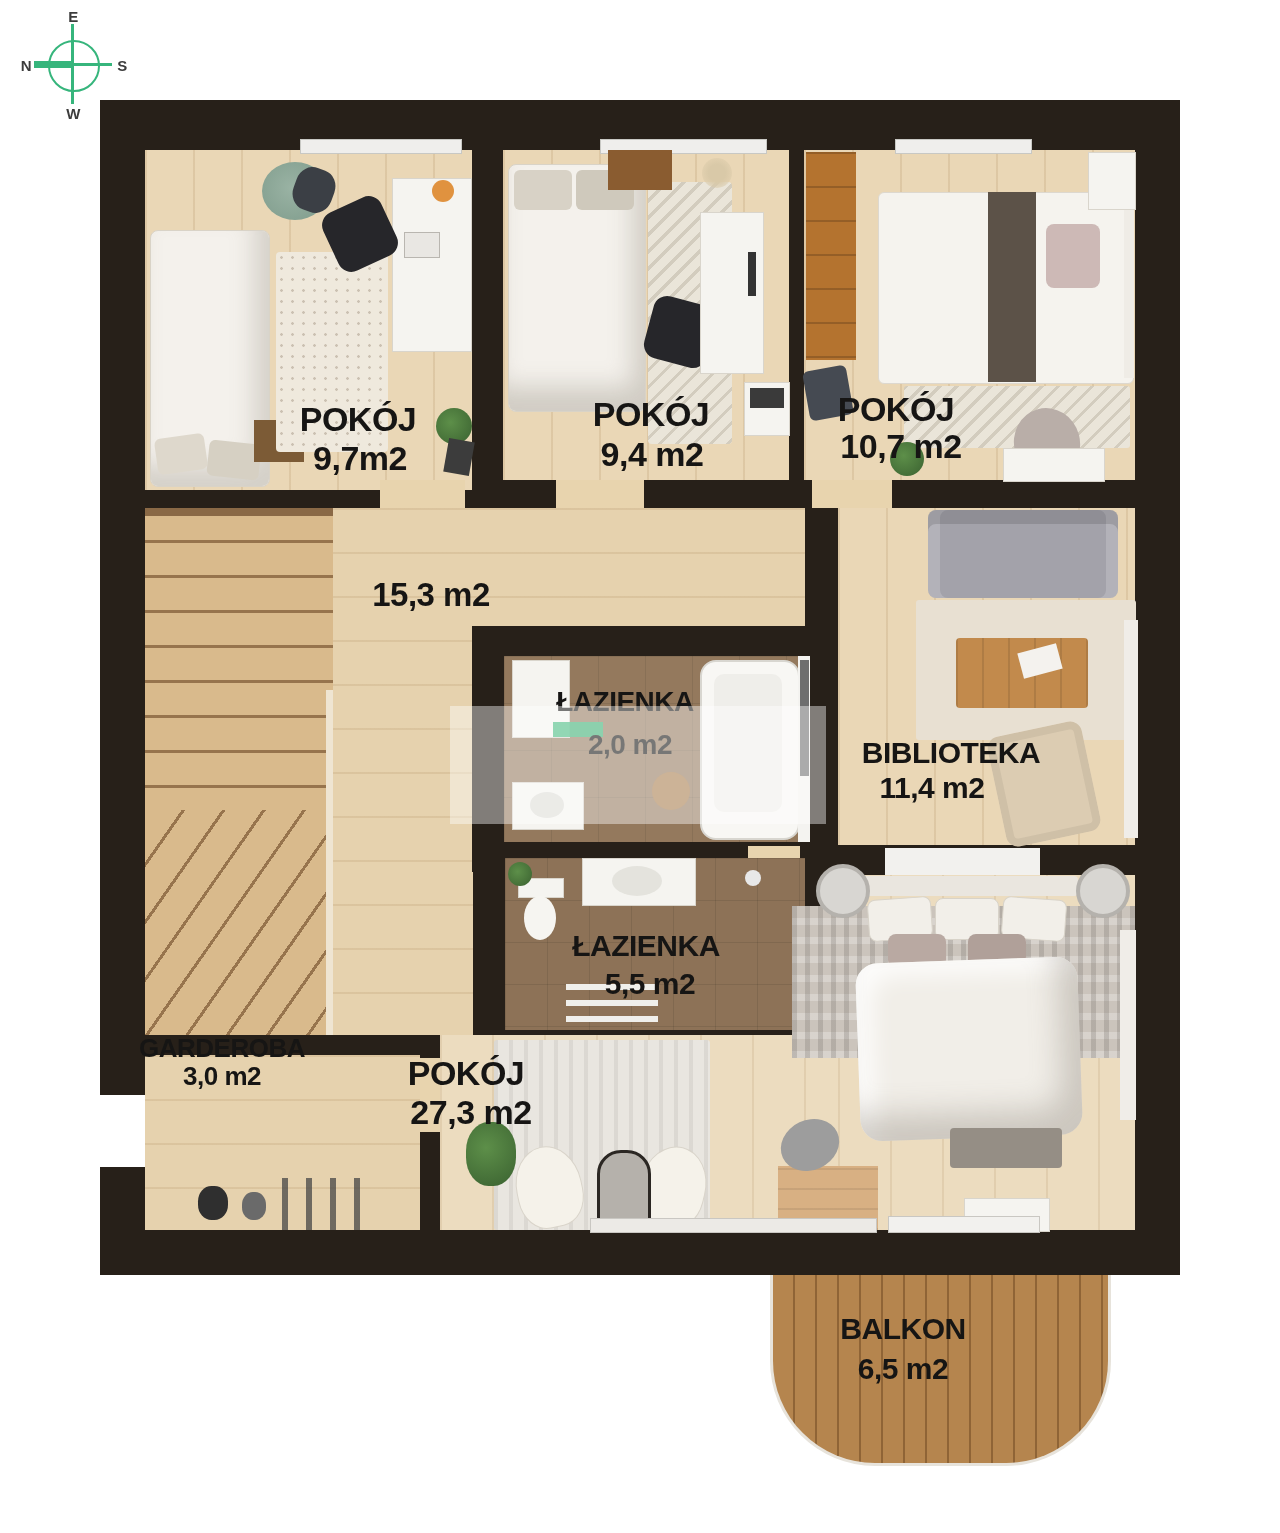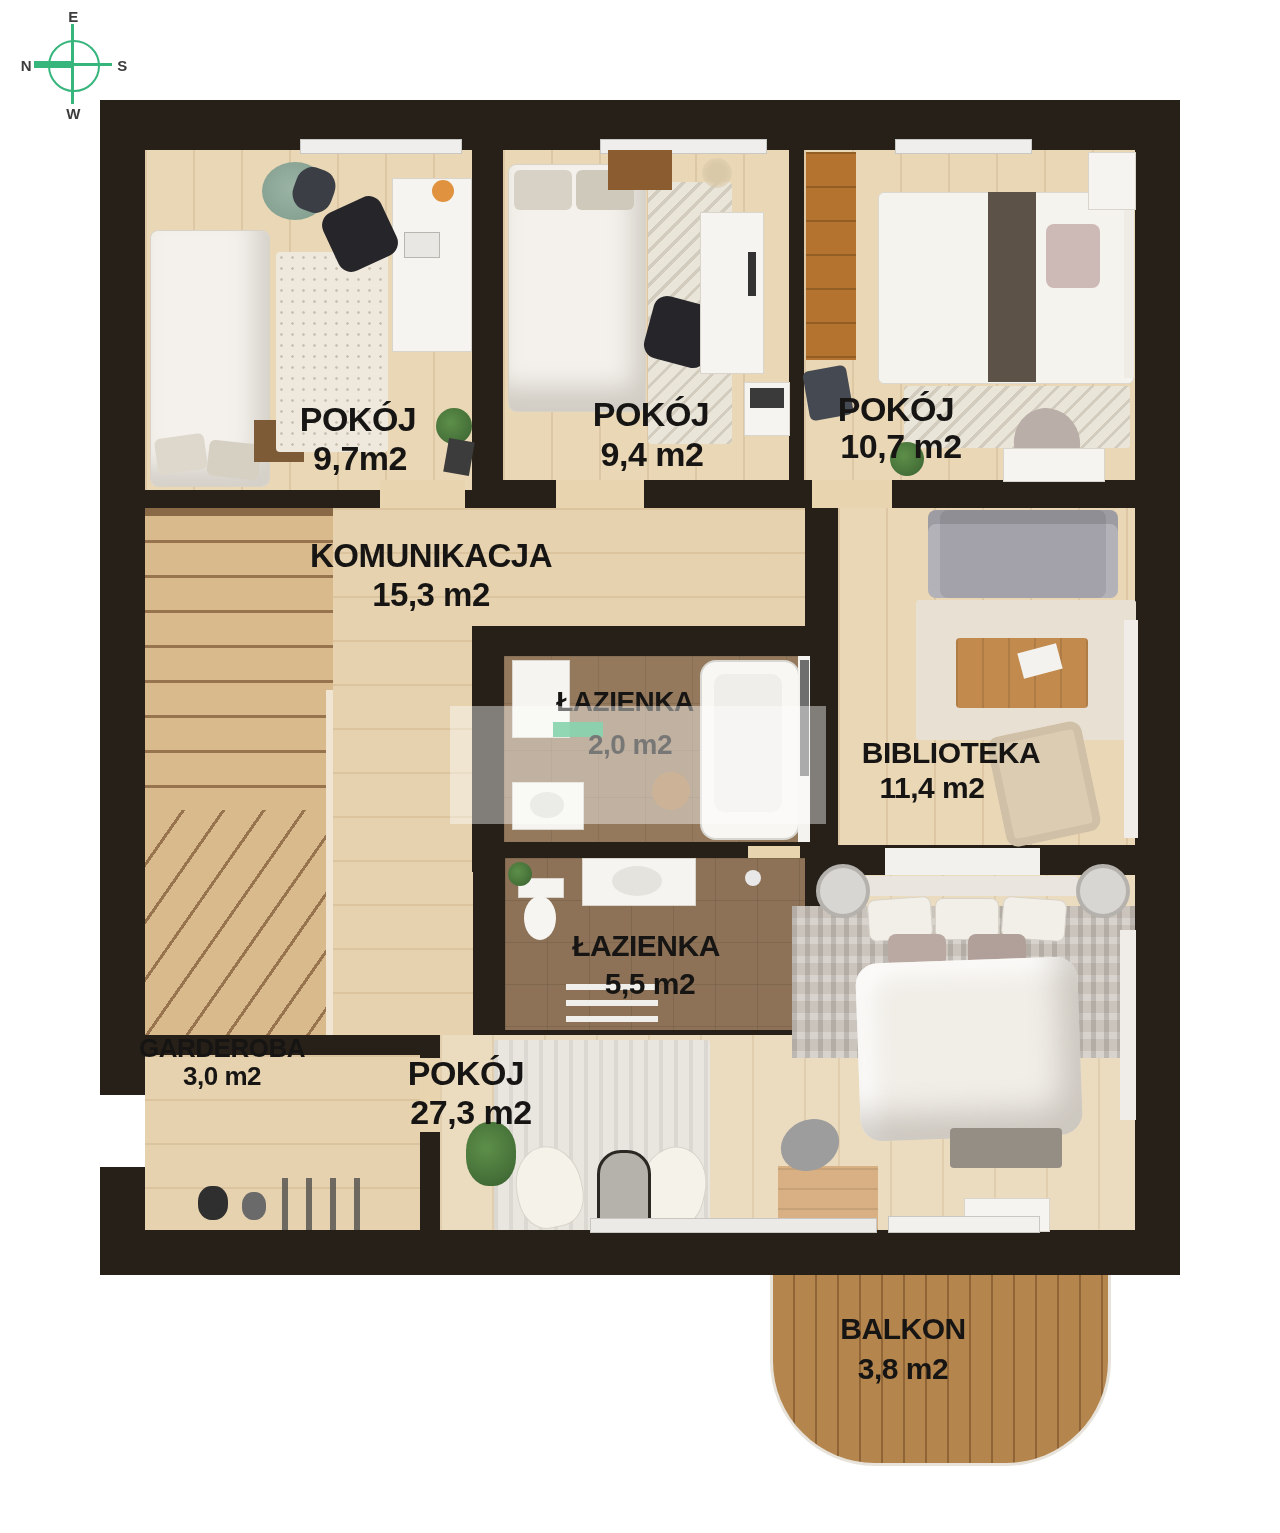--- a/index.html
+++ b/index.html
@@ -159,33 +159,32 @@
   <div class="f" style="left:597px;top:1150px;width:48px;height:76px;background:#b5b1ab;border:3px solid #2b2723;border-radius:24px 24px 4px 4px;"></div>
   <div class="f" style="left:590px;top:1218px;width:285px;height:13px;background:#eceae6;border:1px solid #c9c7c2;"></div>
   <div class="f" style="left:888px;top:1216px;width:150px;height:15px;background:#f2f1ee;border:1px solid #c9c7c2;"></div>
 
   <div class="lbl" style="left:358px;top:419px;font-size:34px;">POKÓJ</div>
   <div class="lbl" style="left:360px;top:458px;font-size:34px;">9,7m2</div>
   <div class="lbl" style="left:651px;top:414px;font-size:34px;">POKÓJ</div>
   <div class="lbl" style="left:652px;top:454px;font-size:34px;">9,4 m2</div>
   <div class="lbl" style="left:896px;top:409px;font-size:34px;">POKÓJ</div>
   <div class="lbl" style="left:901px;top:446px;font-size:34px;">10,7 m2</div>
-  <div class="lbl" style="left:431px;top:556px;font-size:33px;">KOMUNIKACJA</div>
   <div class="lbl" style="left:431px;top:595px;font-size:33px;">15,3 m2</div>
   <div class="f" style="left:553px;top:722px;width:50px;height:15px;background:#34b474;opacity:.92;z-index:39;"></div>
   <div class="lbl" style="left:625px;top:702px;font-size:28px;">ŁAZIENKA</div>
   <div class="lbl" style="left:630px;top:745px;font-size:28px;">2,0 m2</div>
   <div class="lbl" style="left:951px;top:753px;font-size:30px;">BIBLIOTEKA</div>
   <div class="lbl" style="left:932px;top:788px;font-size:30px;">11,4 m2</div>
   <div class="lbl" style="left:646px;top:946px;font-size:30px;">ŁAZIENKA</div>
   <div class="lbl" style="left:650px;top:984px;font-size:30px;">5,5 m2</div>
   <div class="lbl" style="left:222px;top:1048px;font-size:26px;">GARDEROBA</div>
   <div class="lbl" style="left:222px;top:1076px;font-size:26px;">3,0 m2</div>
   <div class="lbl" style="left:466px;top:1073px;font-size:34px;">POKÓJ</div>
   <div class="lbl" style="left:471px;top:1112px;font-size:34px;">27,3 m2</div>
 
   <div class="f balcony-wood" style="left:770px;top:1275px;width:335px;height:188px;border:3px solid #e7e3db;border-top:none;border-radius:0 0 105px 105px;"></div>
   <div class="lbl" style="left:903px;top:1329px;font-size:30px;">BALKON</div>
-  <div class="lbl" style="left:903px;top:1369px;font-size:30px;">3,8 m2</div>
+  <div class="lbl" style="left:903px;top:1369px;font-size:30px;">6,5 m2</div>
 
   <div class="f" style="left:450px;top:706px;width:376px;height:118px;background:rgba(255,255,255,.42);z-index:50;"></div>
 
 </div>
 
 </body></html>

